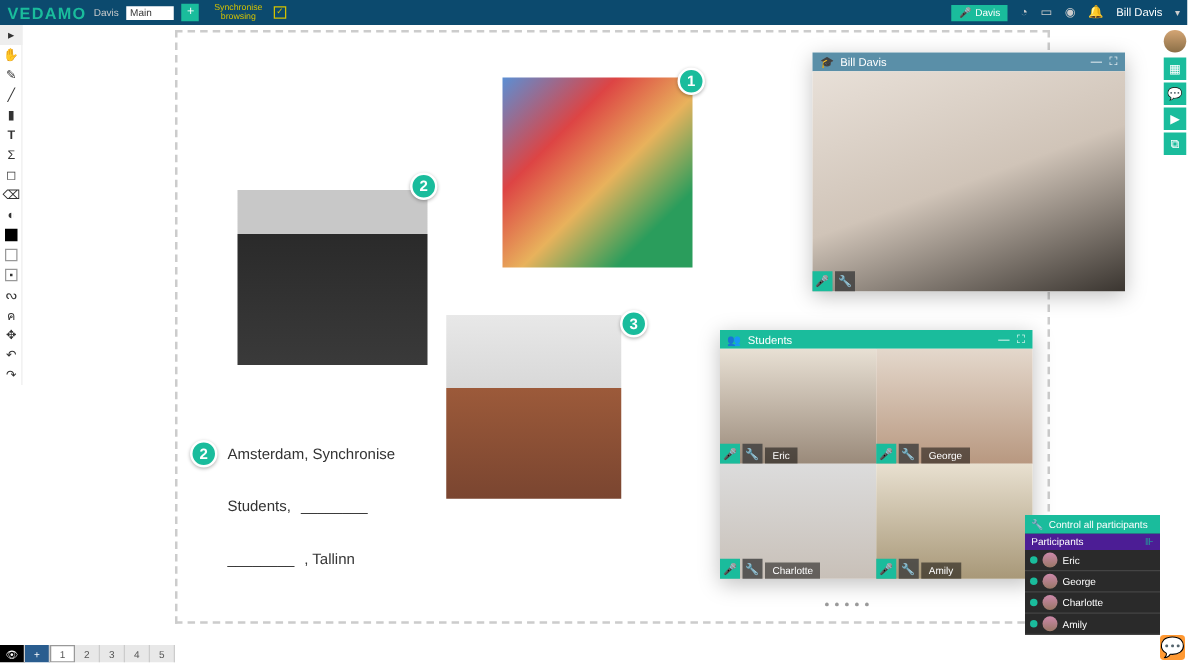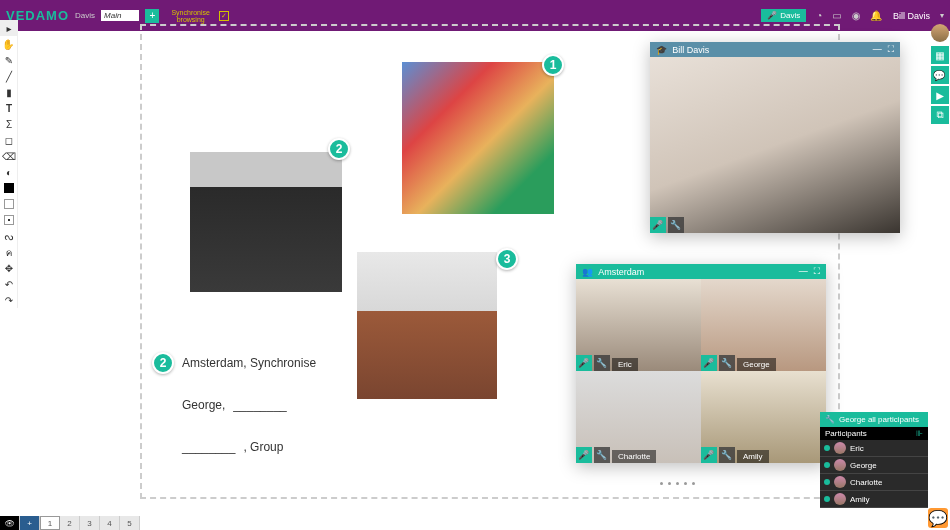--- a/index.html
+++ b/index.html
@@ -1,23 +1,23 @@
 <!DOCTYPE html>
 <html><head>
 <meta charset="utf-8">
 <style>
   * { box-sizing: border-box; margin: 0; padding: 0; }
   body { font-family: Arial, sans-serif; width: 950px; height: 530px; overflow: hidden; position: relative; background: #fff; }
   
   
-  .topbar { height: 31px; background: #701a75; display: flex; align-items: center; padding: 0 6px; justify-content: space-between; }
+  .topbar { height: 20px; background: #0c4a6e; display: flex; align-items: center; padding: 0 6px; justify-content: space-between; }
   .topbar-left { display: flex; align-items: center; gap: 6px; }
   .logo { color: #1abc9c; font-weight: bold; font-size: 13px; letter-spacing: 1px; }
   .group-label { color: #ccc; font-size: 8px; }
-  .group-select { background: #fff; color: #333; font-size: 8px; padding: 1px 18px 1px 3px; border: none; font-style: italic; }
+  .group-select { background: #fff; color: #333; font-size: 8px; padding: 1px 18px 1px 3px; border: none; }
   .group-add { background: #1abc9c; color: #fff; font-size: 10px; width: 14px; height: 14px; text-align: center; line-height: 14px; border: none; }
   .sync { color: #d4c200; font-size: 7px; line-height: 7px; text-align: center; margin-left: 6px; }
   .sync-check { border: 1px solid #d4c200; width: 10px; height: 10px; display: inline-block; color: #d4c200; font-size: 7px; text-align: center; line-height: 8px; margin-left: 3px; }
   .topbar-right { display: flex; align-items: center; gap: 10px; }
   .mute-btn { background: #1abc9c; color: #fff; font-size: 8px; padding: 2px 6px; border: none; display: flex; align-items: center; gap: 3px; }
   .top-icon { color: #ccc; font-size: 10px; }
   .user-name { color: #fff; font-size: 9px; }
   .chevron { color: #ccc; font-size: 8px; }
   
   
@@ -65,21 +65,21 @@
   .students-grid { display: grid; grid-template-columns: 1fr 1fr; width: 250px; height: 184px; }
   .student-cell { position: relative; background: #aaa; }
   .s1 { background: linear-gradient(#e8e0d4,#9a8a7a); }
   .s2 { background: linear-gradient(#e4d8cc,#b89880); }
   .s3 { background: linear-gradient(#dcdcdc,#c8c0b8); }
   .s4 { background: linear-gradient(#e8e0d0,#a89878); }
   
   
   .participants { position: absolute; right: 22px; bottom: 22px; width: 108px; background: #2a2a2a; font-size: 8px; color: #fff; }
   .part-header { background: #1abc9c; padding: 3px 5px; display: flex; align-items: center; gap: 4px; }
-  .part-sub { background: #000000; padding: 2px 5px; display: flex; justify-content: space-between; align-items: center; }
+  .part-sub { background: #4c1d95; padding: 2px 5px; display: flex; justify-content: space-between; align-items: center; }
   .part-row { display: flex; align-items: center; gap: 4px; padding: 2px 4px; border-bottom: 1px solid #444; }
   .part-dot { width: 6px; height: 6px; border-radius: 50%; background: #1abc9c; }
   .part-av { width: 12px; height: 12px; border-radius: 50%; background: linear-gradient(#c8a, #976); }
   
   .chat-fab { position: absolute; right: 2px; bottom: 2px; width: 20px; height: 20px; background: #ff9933; border-radius: 3px; color: #fff; display: flex; align-items: center; justify-content: center; }
   
   
   .pager { position: absolute; left: 0; bottom: 0; display: flex; align-items: center; height: 14px; }
   .pager-btn { width: 20px; height: 14px; font-size: 8px; display: flex; align-items: center; justify-content: center; background: #e8e8e8; border-right: 1px solid #ccc; color: #555; cursor: pointer; }
   .pager-btn.eye { background: #000; color: #fff; }
@@ -158,26 +158,26 @@
 
   <div class="badge" style="left:400px; top:28px;">1</div>
   <div class="badge" style="left:186px; top:112px;">2</div>
   <div class="badge" style="left:354px; top:222px;">3</div>
 
   <div class="answer-row" style="left:10px; top:326px;">
     <div class="badge" style="position:static;">2</div>
     <span>Amsterdam, Synchronise</span>
   </div>
   <div class="answer-row" style="left:40px; top:372px;">
-    <span>George, </span>
+    <span>Students, </span>
     <span>________</span>
   </div>
   <div class="answer-row" style="left:40px; top:414px;">
     <span>________</span>
-    <span>, Group</span>
+    <span>, Tallinn</span>
   </div>
 </div>
 
 <div class="vid-panel" style="left:650px; top:42px;">
   <div class="vid-header">
     <div class="vid-header-left">
       <span>🎓</span>
       <span>Bill Davis</span>
     </div>
     <div class="vid-header-right">
@@ -190,21 +190,21 @@
       <div class="vid-ctrl-btn">🎤</div>
       <div class="vid-ctrl-btn gray">🔧</div>
     </div>
   </div>
 </div>
 
 <div class="vid-panel" style="left:576px; top:264px;">
   <div class="vid-header teal">
     <div class="vid-header-left">
       <span>👥</span>
-      <span>Amsterdam</span>
+      <span>Students</span>
     </div>
     <div class="vid-header-right">
       <span>—</span>
       <span>⛶</span>
     </div>
   </div>
   <div class="students-grid">
     <div class="student-cell s1">
       <div class="vid-ctrl">
           <div class="vid-ctrl-btn">🎤</div>
@@ -240,21 +240,21 @@
   <div class="dot"></div>
     <div class="dot"></div>
     <div class="dot"></div>
     <div class="dot"></div>
     <div class="dot"></div>
 </div>
 
 <div class="participants">
   <div class="part-header">
     <span>🔧</span>
-    <span>George all participants</span>
+    <span>Control all participants</span>
   </div>
   <div class="part-sub">
     <span>Participants</span>
     <span style="color:#1abc9c;">⊪</span>
   </div>
   <div class="part-row">
       <span class="part-dot"></span>
       <span class="part-av"></span>
       <span>Eric</span>
     </div>

